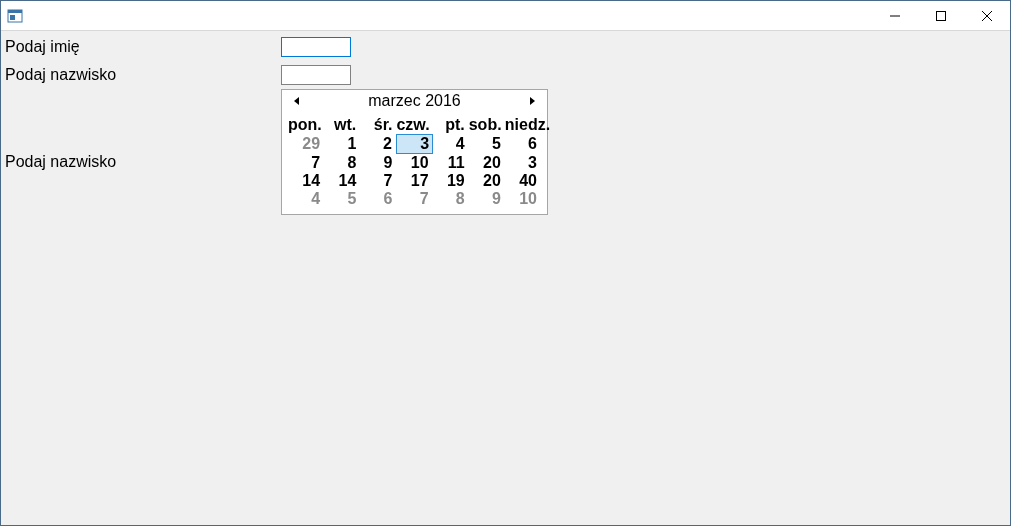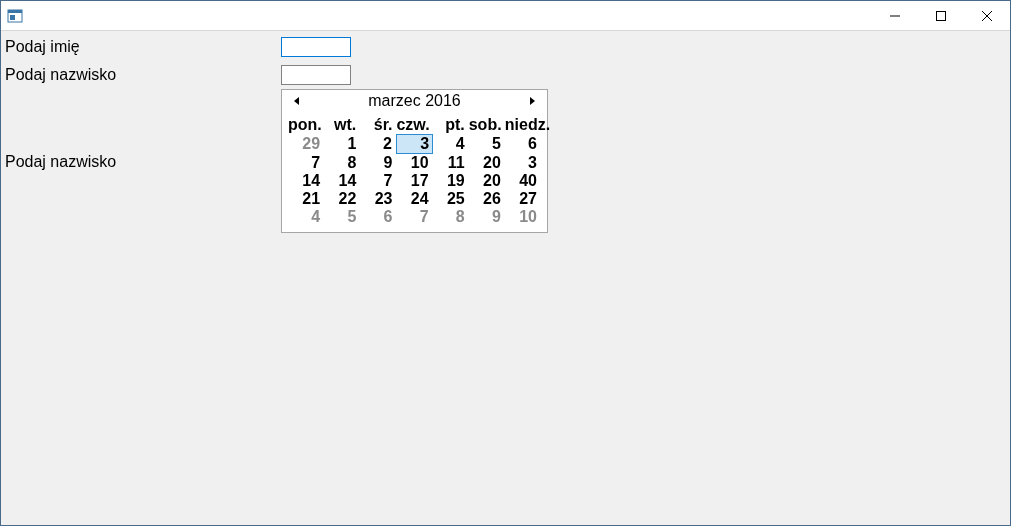--- a/index.html
+++ b/index.html
@@ -203,29 +203,20 @@
             <tr>
               <td>14</td>
               <td>14</td>
               <td>7</td>
               <td>17</td>
               <td>19</td>
               <td>20</td>
               <td>40</td>
             </tr>
             <tr>
-              <td>21</td>
-              <td>22</td>
-              <td>23</td>
-              <td>24</td>
-              <td>25</td>
-              <td>26</td>
-              <td>27</td>
-            </tr>
-            <tr>
               <td class="other">4</td>
               <td class="other">5</td>
               <td class="other">6</td>
               <td class="other">7</td>
               <td class="other">8</td>
               <td class="other">9</td>
               <td class="other">10</td>
             </tr>
           </tbody>
       </table>

